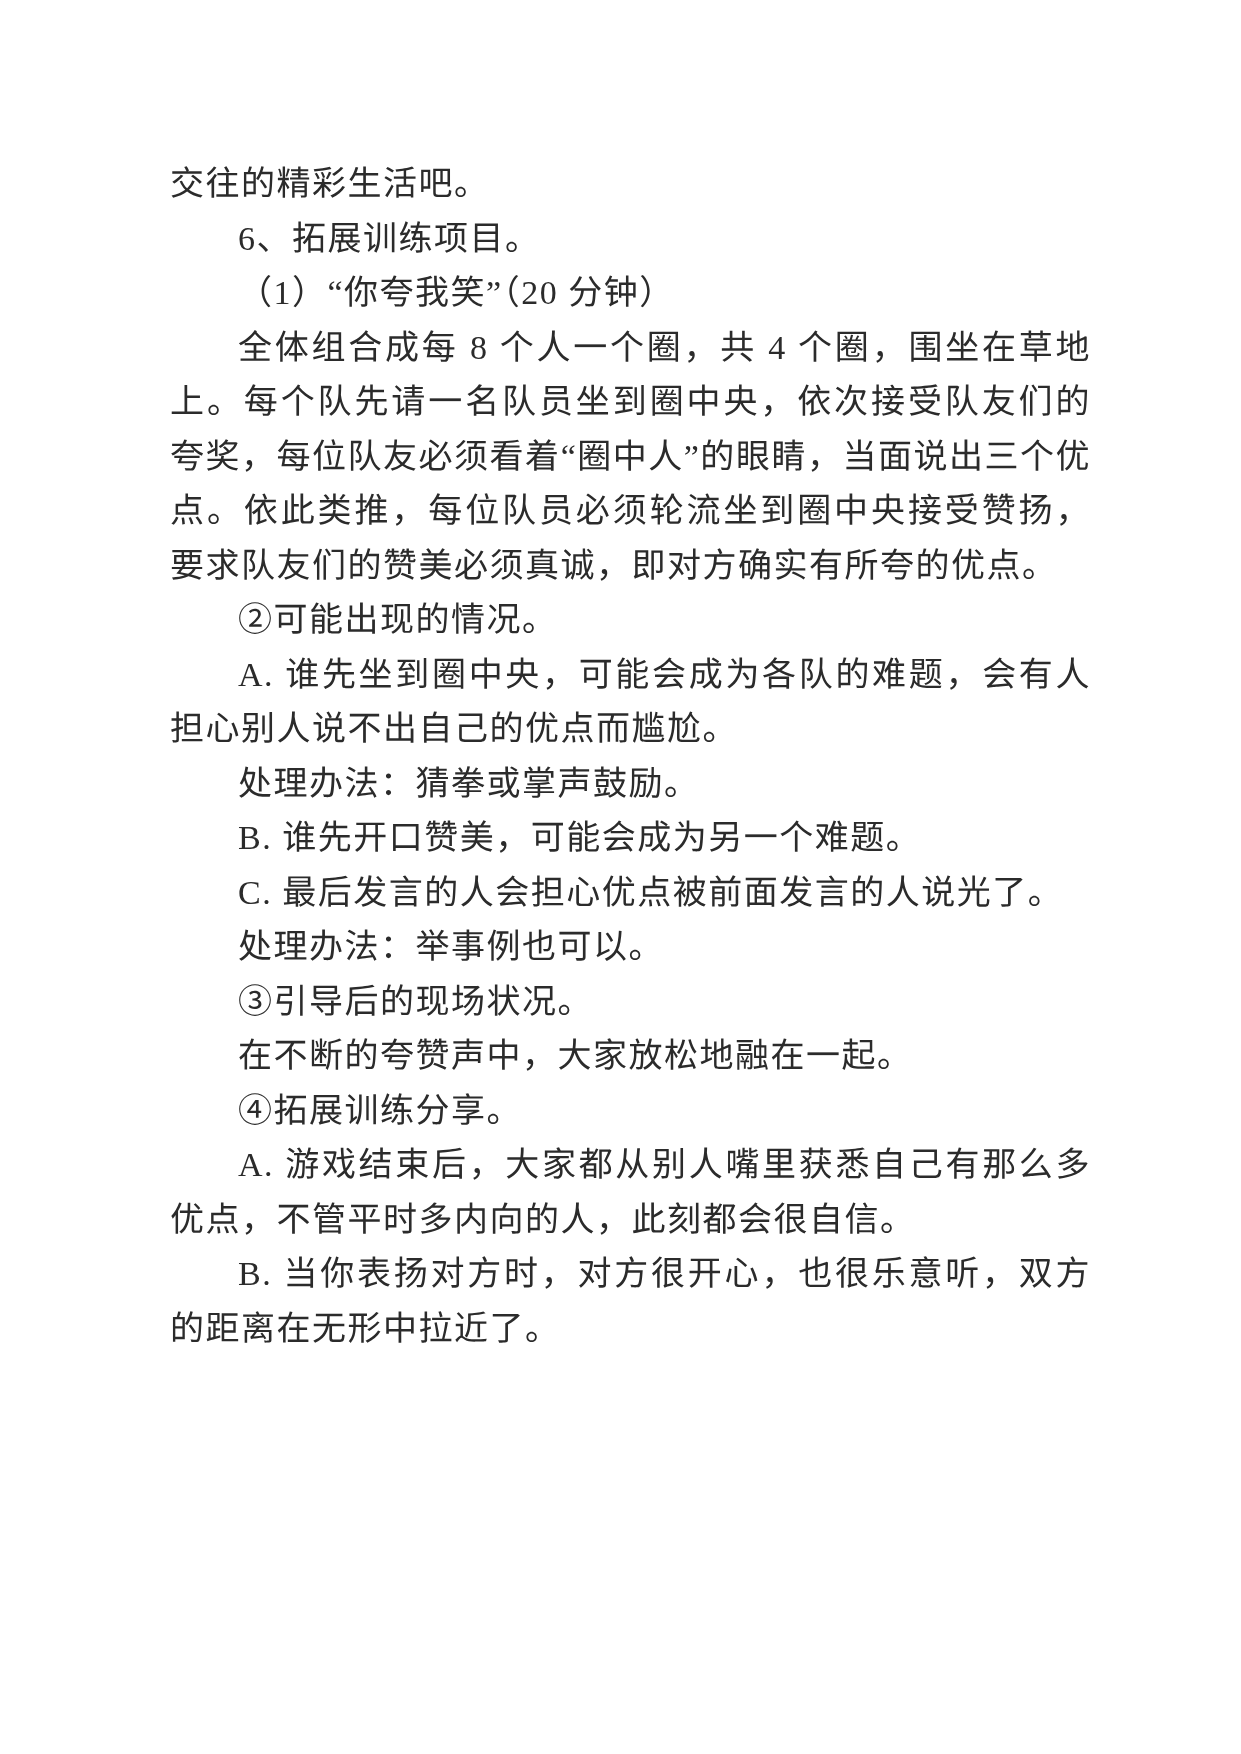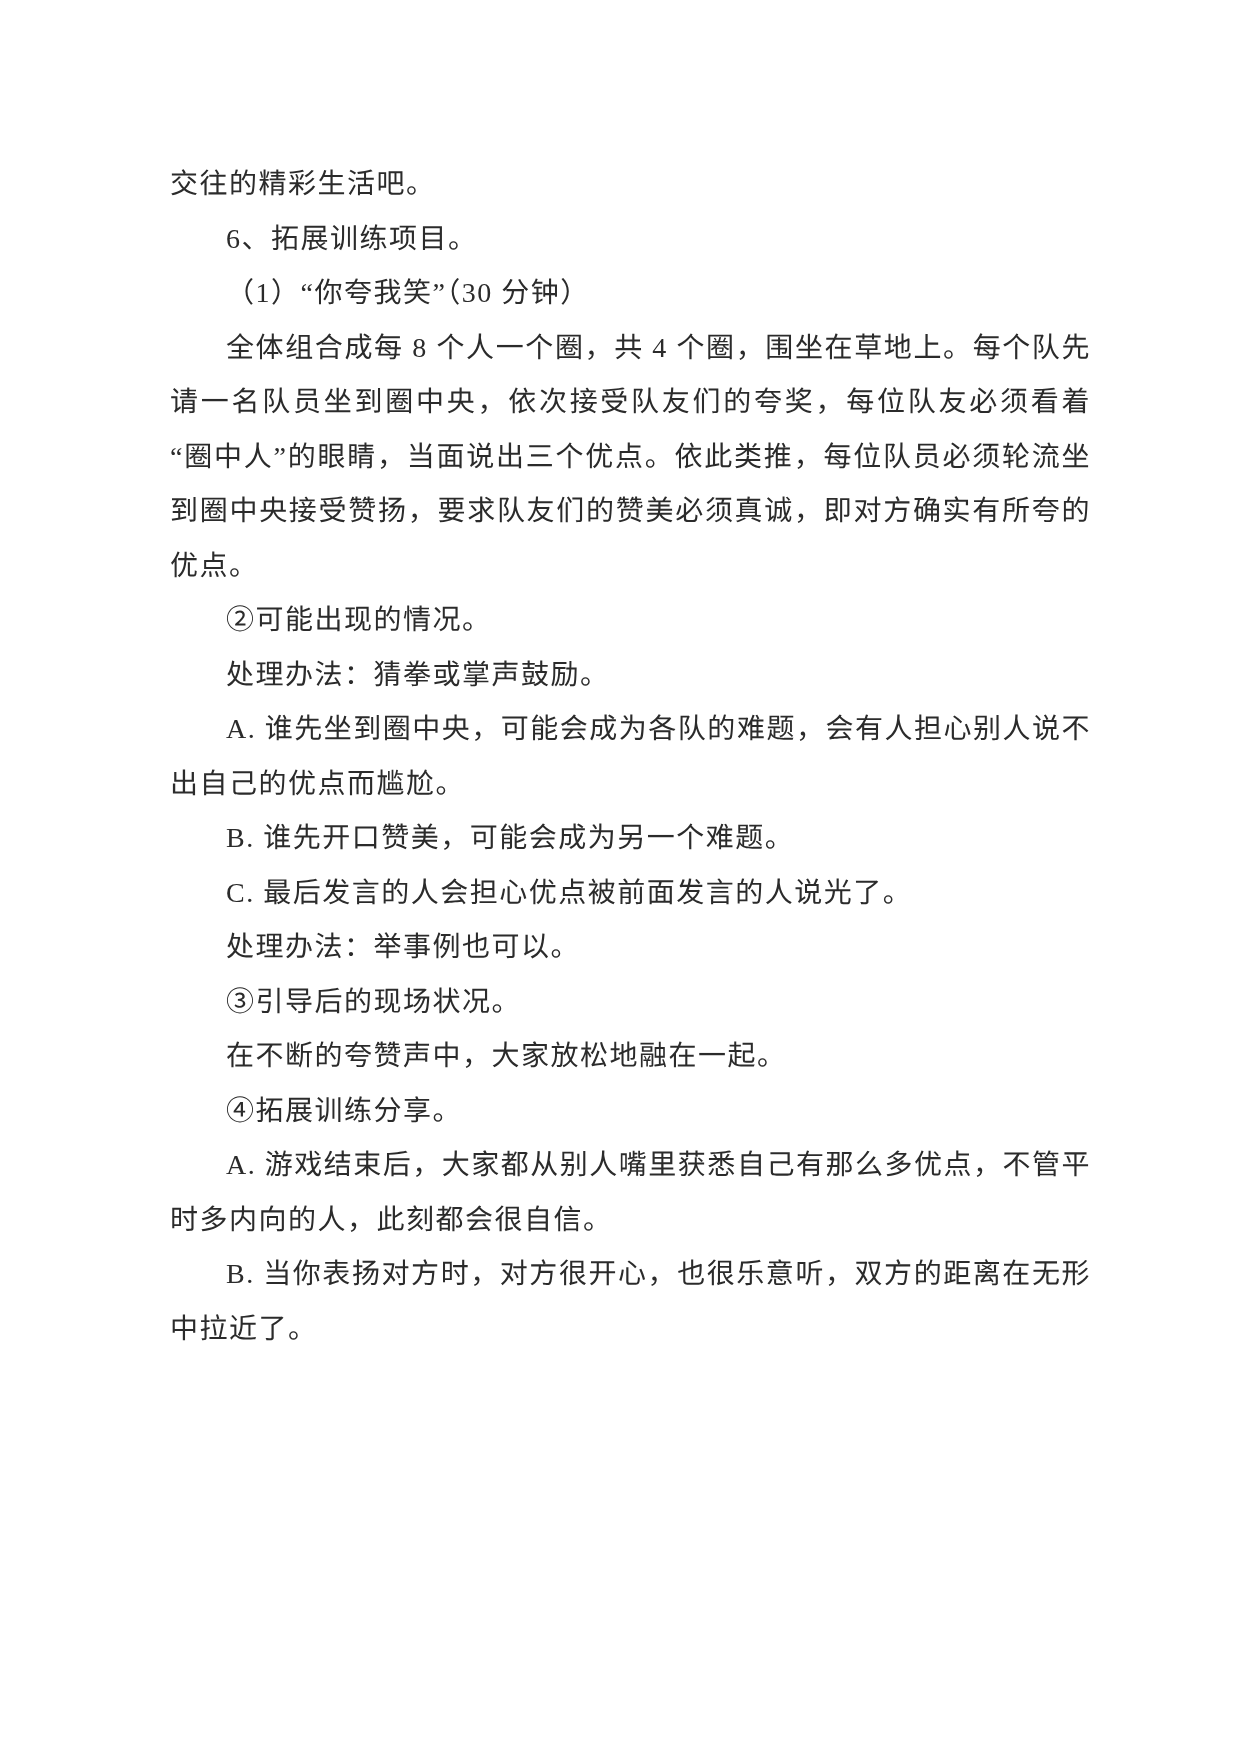--- a/index.html
+++ b/index.html
@@ -13,21 +13,21 @@
     height: 1754px;
     background: #ffffff;
     overflow: hidden;
   }
   .doc-body {
     position: absolute;
     left: 170px;
     top: 157px;
     width: 921px;
     font-family: "Liberation Serif", "DejaVu Serif", serif;
-    font-size: 28px;
+    font-size: 34px;
     color: #2b2b2b;
     line-height: 54.5px;
     text-align: justify;
     text-justify: inter-character;
     letter-spacing: 1.5px;
     font-weight: 400;
   }
   .doc-body p {
     margin: 0;
     padding: 0;
@@ -36,25 +36,25 @@
     text-indent: 2em;
   }
 </style>
 </head>
 <body>
 
 <div class="page">
   <div class="doc-body">
     <p>交往的精彩生活吧。</p>
     <p class="indent">6、拓展训练项目。</p>
-    <p class="indent">（1）“你夸我笑”（30 分钟）</p>
+    <p class="indent">（1）“你夸我笑”（20 分钟）</p>
     <p class="indent">全体组合成每 8 个人一个圈，共 4 个圈，围坐在草地上。每个队先请一名队员坐到圈中央，依次接受队友们的夸奖，每位队友必须看着“圈中人”的眼睛，当面说出三个优点。依此类推，每位队员必须轮流坐到圈中央接受赞扬，要求队友们的赞美必须真诚，即对方确实有所夸的优点。</p>
     <p class="indent">②可能出现的情况。</p>
+    <p class="indent">A. 谁先坐到圈中央，可能会成为各队的难题，会有人担心别人说不出自己的优点而尴尬。</p>
     <p class="indent">处理办法：猜拳或掌声鼓励。</p>
-    <p class="indent">A. 谁先坐到圈中央，可能会成为各队的难题，会有人担心别人说不出自己的优点而尴尬。</p>
     <p class="indent">B. 谁先开口赞美，可能会成为另一个难题。</p>
     <p class="indent">C. 最后发言的人会担心优点被前面发言的人说光了。</p>
     <p class="indent">处理办法：举事例也可以。</p>
     <p class="indent">③引导后的现场状况。</p>
     <p class="indent">在不断的夸赞声中，大家放松地融在一起。</p>
     <p class="indent">④拓展训练分享。</p>
     <p class="indent">A. 游戏结束后，大家都从别人嘴里获悉自己有那么多优点，不管平时多内向的人，此刻都会很自信。</p>
     <p class="indent">B. 当你表扬对方时，对方很开心，也很乐意听，双方的距离在无形中拉近了。</p>
   </div>
 </div>

